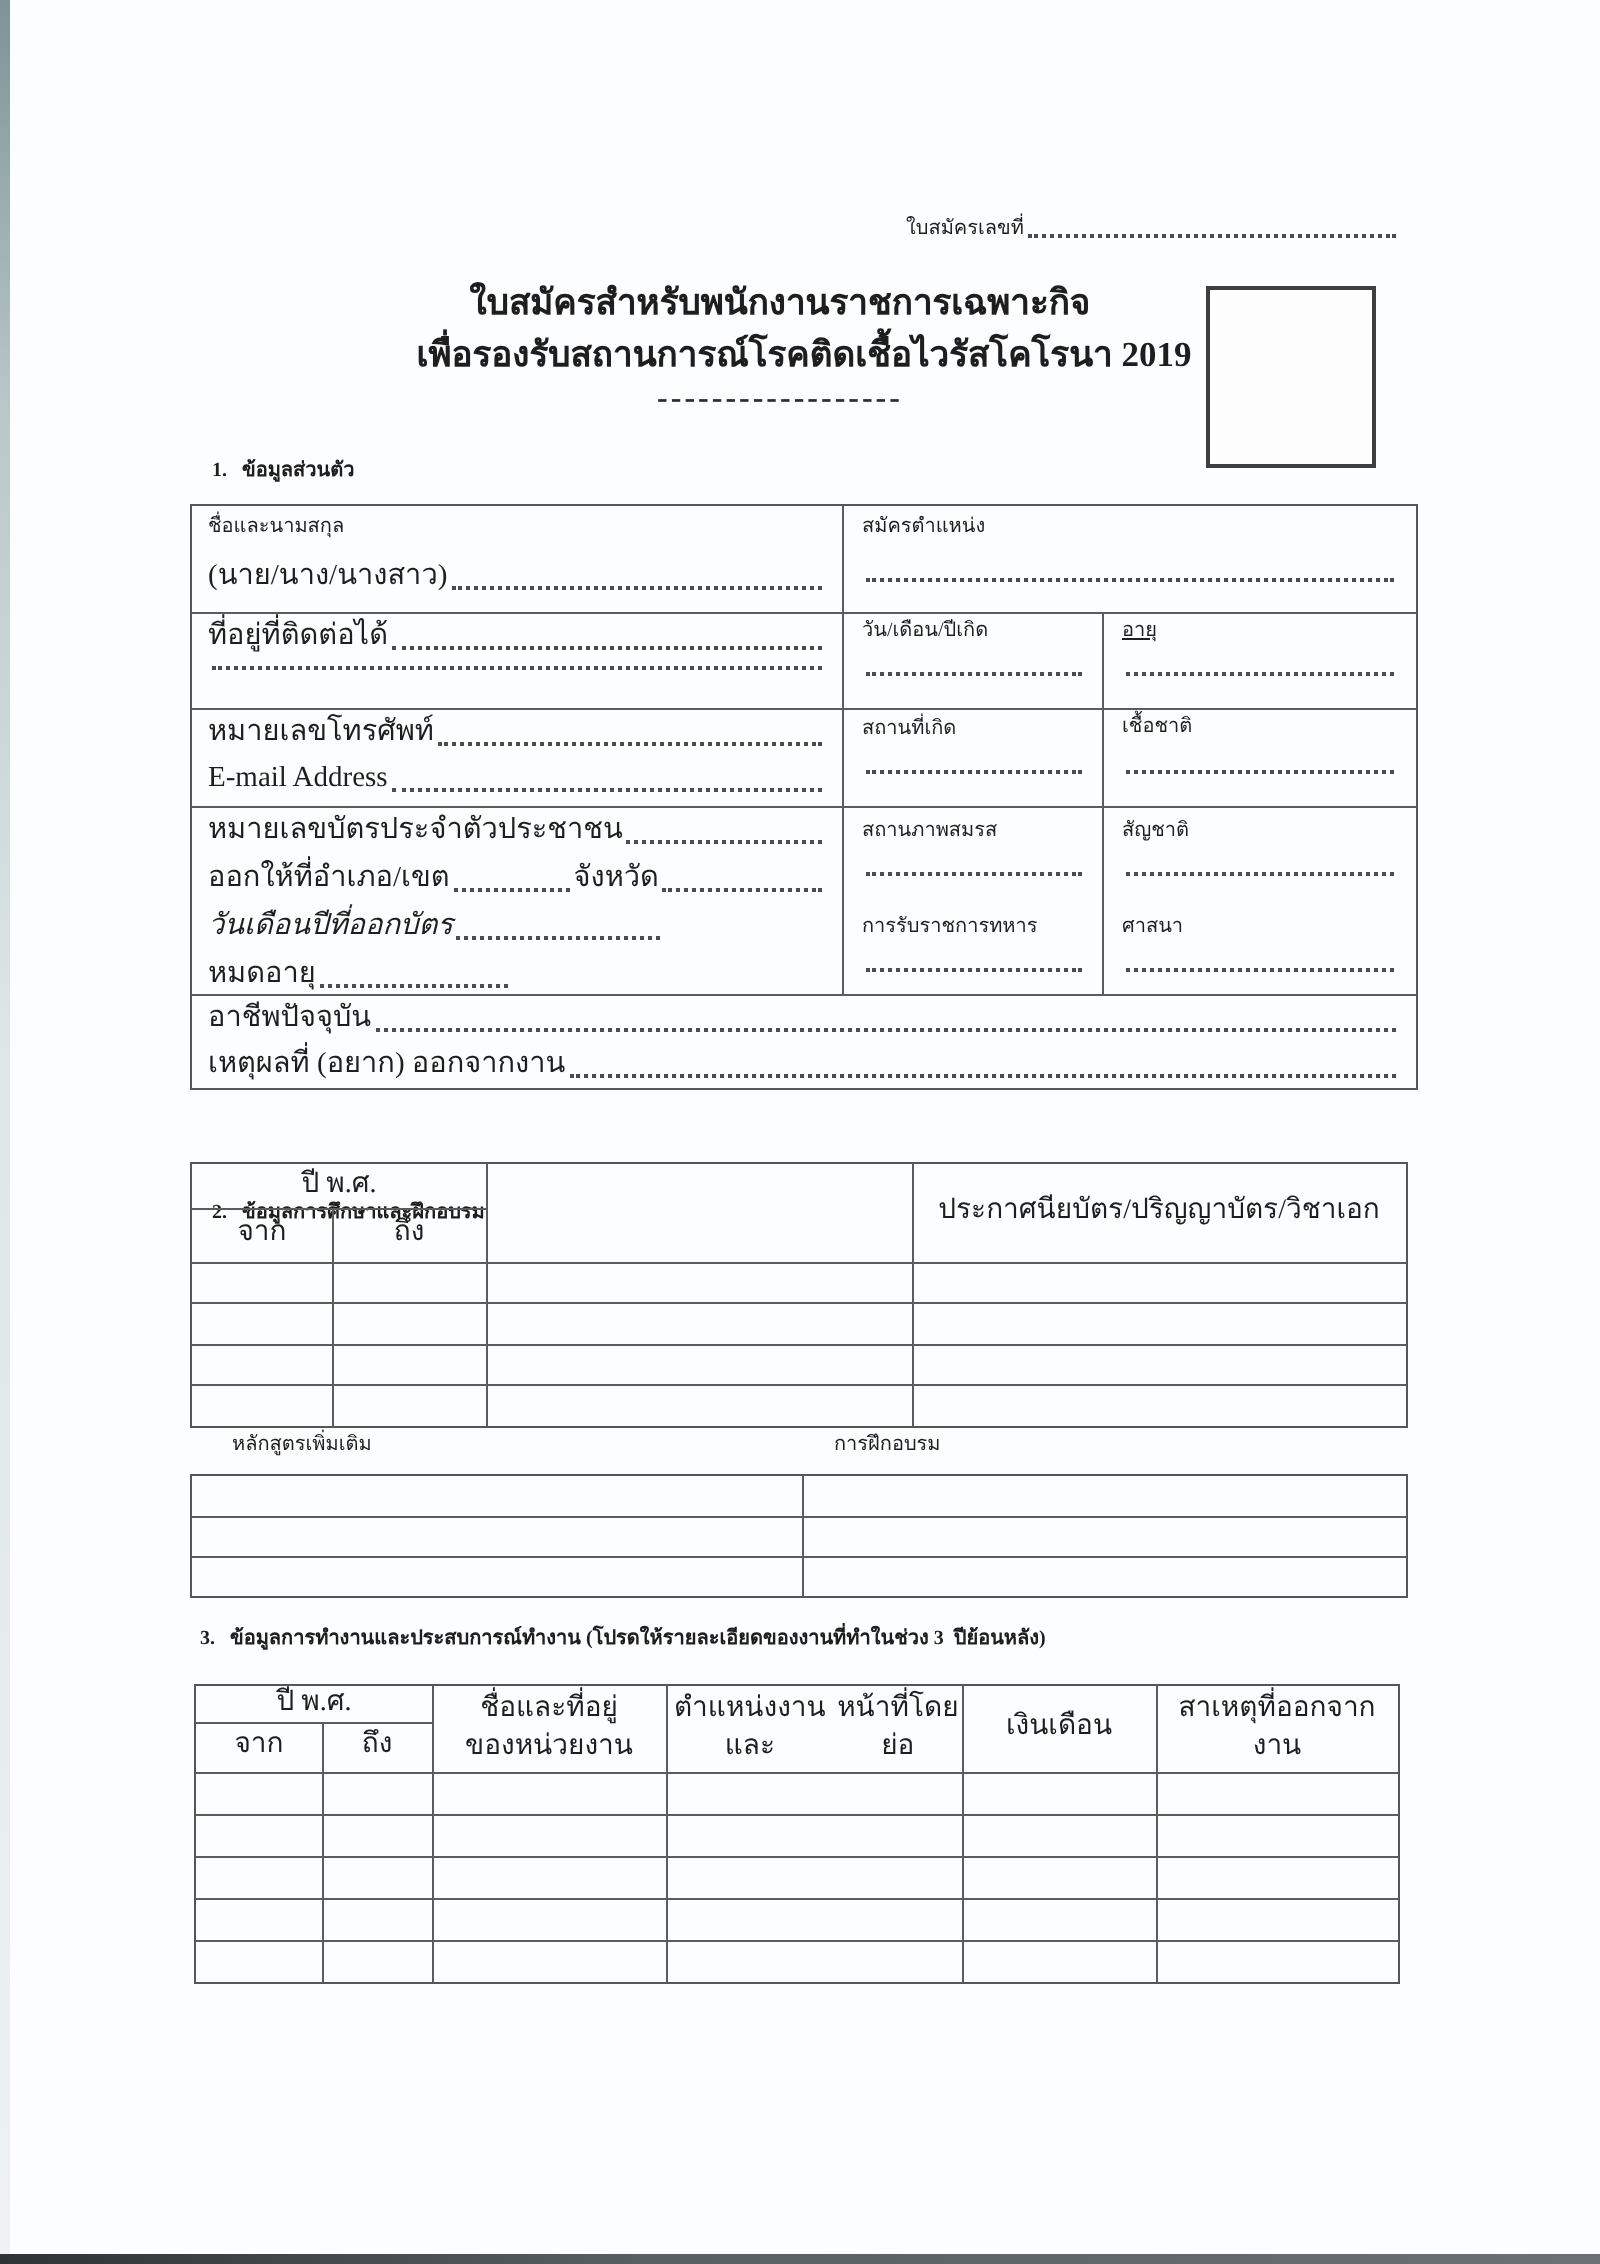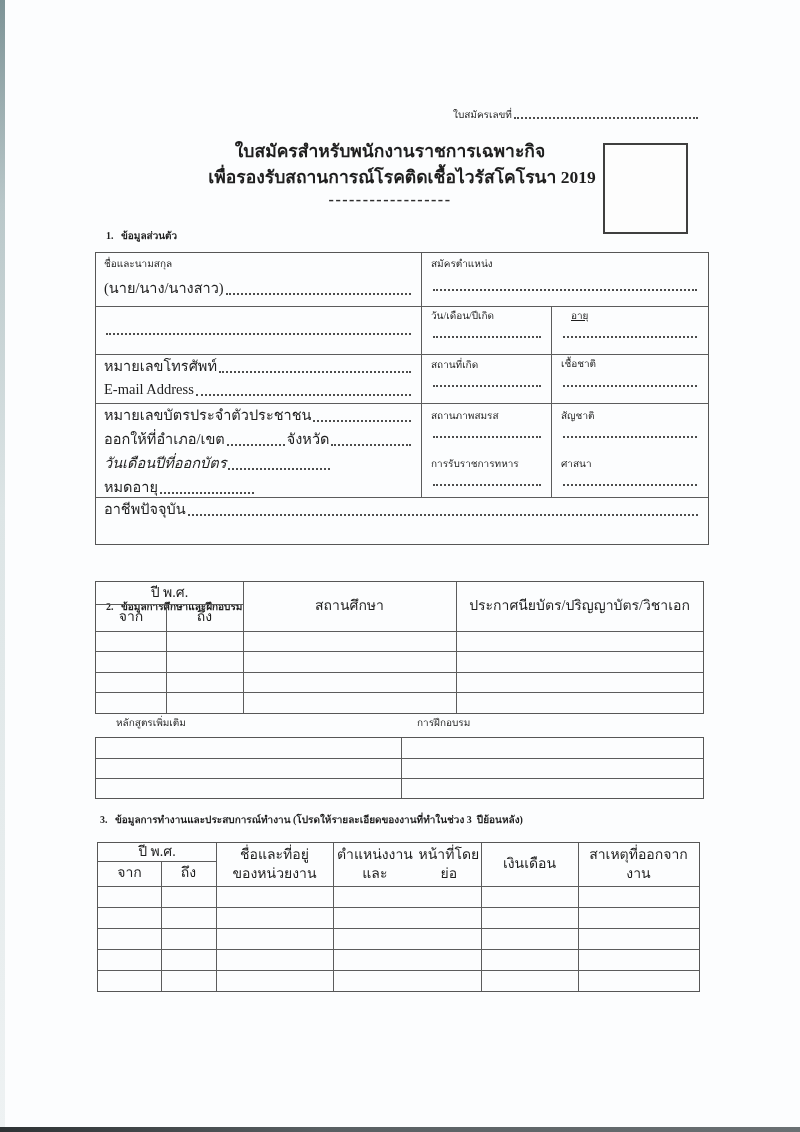--- a/index.html
+++ b/index.html
@@ -65,26 +65,30 @@
     <div class="fillrow" style="left:8px;top:26px;width:309px;">
       <span class="lbl">(นาย/นาง/นางสาว)</span>
       <span class="dots"></span>
     </div>
 
     <div class="abs fs15" style="left:335px;top:5px;">สมัครตำแหน่ง</div>
     <div class="fillrow" style="left:335px;top:36px;width:268px;">
       <span class="dots"></span>
     </div>
 
+    <div class="fillrow" style="left:8px;top:56px;width:309px;">
+      <span class="lbl">ที่อยู่ที่ติดต่อได้</span>
+      <span class="dots"></span>
+    </div>
     <div class="fillrow" style="left:8px;top:80px;width:309px;">
       <span class="dots"></span>
     </div>
 
     <div class="abs fs15" style="left:335px;top:57px;">วัน/เดือน/ปีเกิด</div>
-    <div class="abs fs15" style="left:475px;top:57px;text-decoration:underline;">อายุ</div>
+    <div class="abs fs15" style="left:465px;top:57px;text-decoration:underline;">อายุ</div>
     <div class="fillrow" style="left:335px;top:83px;width:112px;">
         <span class="dots"></span>
       </div>
     <div class="fillrow" style="left:465px;top:83px;width:138px;">
         <span class="dots"></span>
       </div>
 
     <div class="fillrow" style="left:8px;top:104px;width:309px;">
       <span class="lbl">หมายเลขโทรศัพท์</span>
       <span class="dots"></span>
@@ -134,40 +138,43 @@
     <div class="abs fs15" style="left:465px;top:205px;">ศาสนา</div>
     <div class="fillrow" style="left:335px;top:231px;width:112px;">
         <span class="dots"></span>
       </div>
     <div class="fillrow" style="left:465px;top:231px;width:138px;">
         <span class="dots"></span>
       </div>
 
     <div class="fillrow" style="left:8px;top:247px;width:596px;">
       <span class="lbl">อาชีพปัจจุบัน</span>
+      <span class="dots"></span>
+    </div>
+    <div class="fillrow" style="left:8px;top:270px;width:596px;">
+      <span class="lbl">เหตุผลที่ (อยาก) ออกจากงาน</span>
       <span class="dots"></span>
     </div>
   </div>
 
   <div class="abs bold fs15 pre" style="left:106px;top:557px;margin-top:44px;">2.   ข้อมูลการศึกษาและฝึกอบรม</div>
 
   <div class="tbl" style="left:95px;top:581px;width:607px;height:131px;">
     <div class="hline" style="left:0;top:22px;width:147px;"></div>
     <div class="hline" style="left:0;top:49px;width:607px;"></div>
     <div class="hline" style="left:0;top:69px;width:607px;"></div>
     <div class="hline" style="left:0;top:90px;width:607px;"></div>
     <div class="hline" style="left:0;top:110px;width:607px;"></div>
     <div class="vline" style="left:70px;top:22px;height:109px;"></div>
     <div class="vline" style="left:147px;top:0;height:131px;"></div>
     <div class="vline" style="left:360px;top:0;height:131px;"></div>
 
     <div class="hcell" style="left:0;top:0;width:147px;height:22px;">ปี พ.ศ.</div>
     <div class="hcell" style="left:0;top:22px;width:70px;height:27px;">จาก</div>
     <div class="hcell" style="left:70px;top:22px;width:77px;height:27px;">ถึง</div>
-    <div class="hcell" style="left:147px;top:0;width:213px;height:49px;">สถานศึกษา</div>
     <div class="hcell" style="left:360px;top:0;width:247px;height:49px;">ประกาศนียบัตร/ปริญญาบัตร/วิชาเอก</div>
   </div>
 
   <div class="abs fs15" style="left:116px;top:717px;">หลักสูตรเพิ่มเติม</div>
   <div class="abs fs15" style="left:417px;top:717px;">การฝึกอบรม</div>
 
   <div class="tbl" style="left:95px;top:737px;width:607px;height:60px;">
     <div class="hline" style="left:0;top:20px;width:607px;"></div>
     <div class="hline" style="left:0;top:40px;width:607px;"></div>
     <div class="vline" style="left:305px;top:0;height:60px;"></div>

